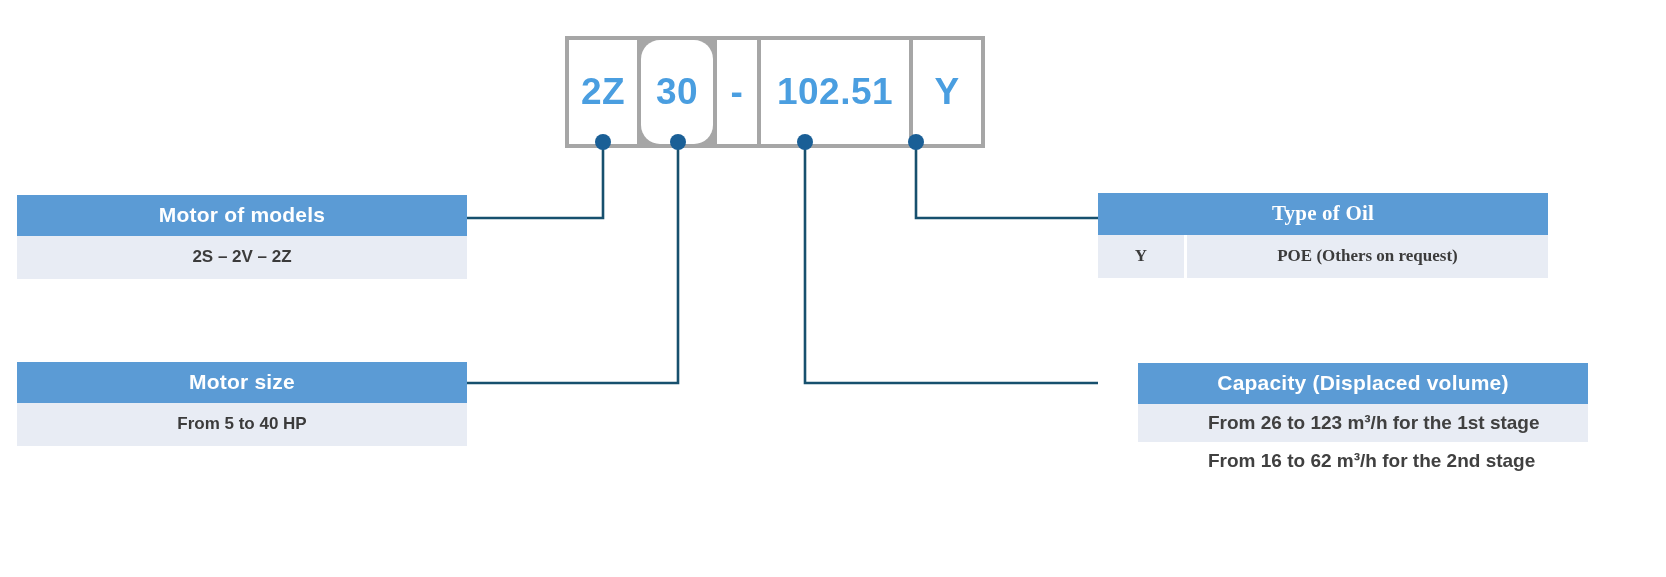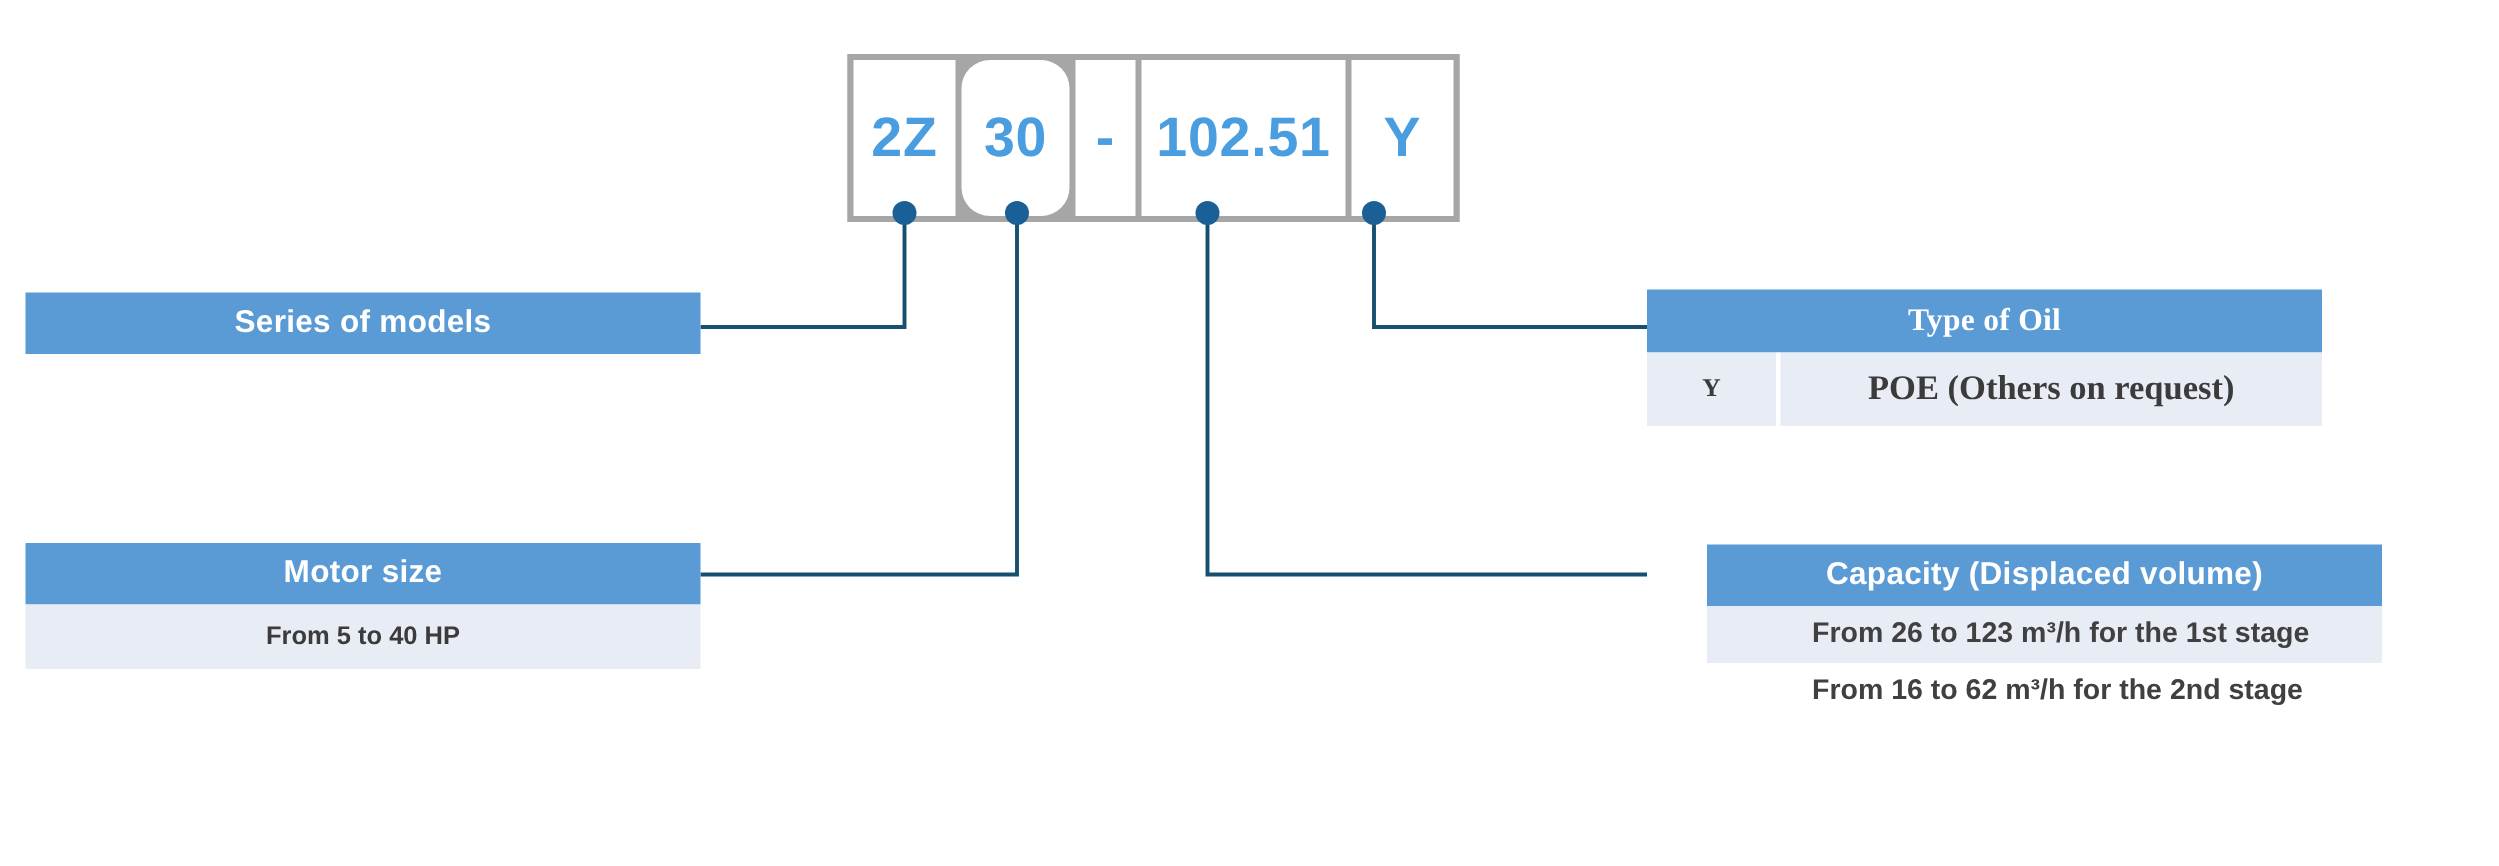--- a/index.html
+++ b/index.html
@@ -25,21 +25,21 @@
     font-weight:bold;
     font-size:37px;
     letter-spacing:0.5px;
     margin-right:4px;
     box-sizing:border-box;
   }
   .code-cell:last-child{margin-right:0;}
   .cell-w1{width:68px;}
   .cell-w2{width:72px;border-radius:19px;}
   .cell-w3{width:40px;}
-  .cell-w4{width:136px;}
+  .cell-w4{width:148px;}
   .cell-w5{width:68px;}
 
   
   .wires{position:absolute;left:0;top:0;width:1666px;height:577px;}
 
   
   .panel{position:absolute;}
   .panel-head{
     background:#5b9bd5;
     color:#ffffff;
@@ -74,21 +74,21 @@
     width:86px;flex:0 0 86px;
     background:#e8ecf4;
     color:#3b3b3b;font-weight:bold;font-size:17px;
     display:flex;align-items:center;justify-content:center;
     padding:11px 0 12px 0;box-sizing:border-box;
   }
   .oil-gap{width:3px;flex:0 0 3px;background:#ffffff;}
   .oil-val{
     flex:1 1 auto;
     background:#e8ecf4;
-    color:#3b3b3b;font-weight:bold;font-size:23px;
+    color:#3b3b3b;font-weight:bold;font-size:17px;
     display:flex;align-items:center;justify-content:center;
     padding:11px 6px 12px 6px;box-sizing:border-box;
   }
 
   
   .cap-line{
     color:#404040;
     font-size:19px;
     line-height:1.35;
     padding:6px 22px 6px 70px;
@@ -124,21 +124,22 @@
     </g>
     <g fill="#1a5f96">
       <circle cx="603" cy="142" r="8"></circle>
       <circle cx="678" cy="142" r="8"></circle>
       <circle cx="805" cy="142" r="8"></circle>
       <circle cx="916" cy="142" r="8"></circle>
     </g>
   </svg>
 
   <div class="panel" id="panel-series">
-    <div class="panel-head">Series of models</div>
+    <div class="panel-head">Motor of models</div>
+    <div class="panel-body">2S – 2V – 2Z</div>
   </div>
 
   <div class="panel" id="panel-motor">
     <div class="panel-head">Motor size</div>
     <div class="panel-body">From 5 to 40 HP</div>
   </div>
 
   <div class="panel" id="panel-oil">
     <div class="panel-head">Type of Oil</div>
     <div class="oil-row">

